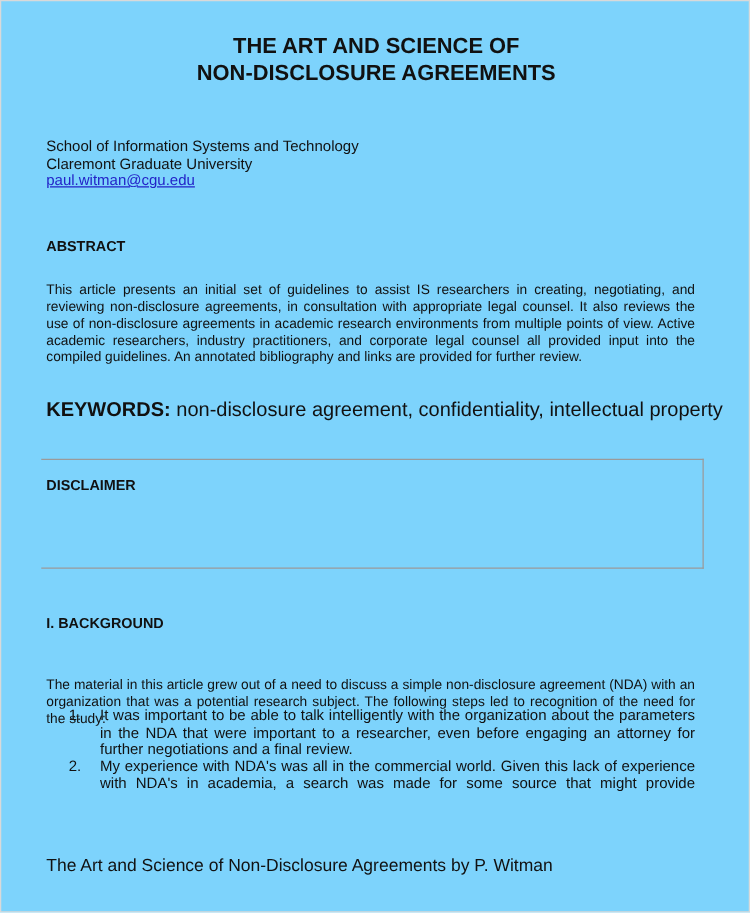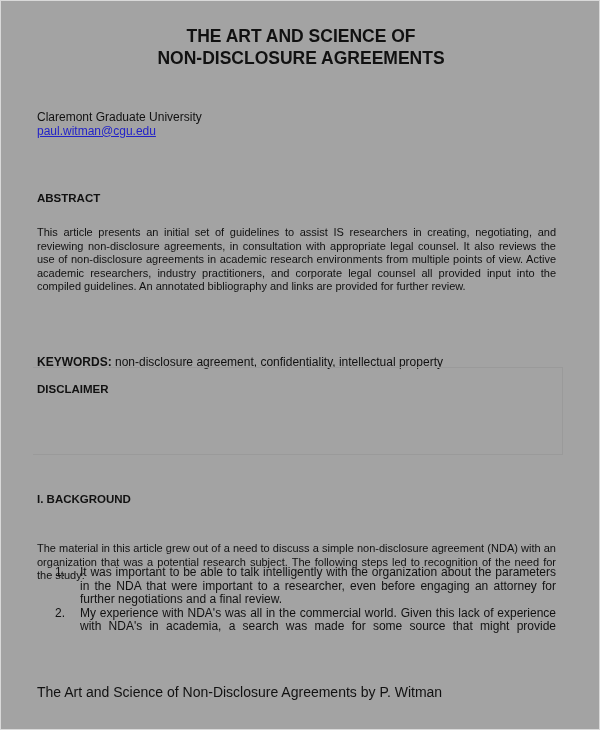--- a/index.html
+++ b/index.html
@@ -1,43 +1,44 @@
 <!DOCTYPE html>
 <html><head>
 <meta charset="utf-8">
 <style>
   html, body { margin: 0; padding: 0; background: #ffffff; }
   body { width: 600px; height: 730px; position: relative; overflow: hidden; font-family: "Liberation Sans", sans-serif; color: #111; }
-  .page { position: absolute; left: 0; top: 0; width: 598px; height: 728px; border: 1px solid #d9d9d9; background: #a3a3a3; }
+  .page { position: absolute; left: 0; top: 0; width: 598px; height: 728px; border: 1px solid #d9d9d9; background: #7dd3fc; }
   .title { position: absolute; left: 0; width: 600px; top: 24px; text-align: center; font-weight: bold; font-size: 17.5px; line-height: 22px; color: #111; }
   .author { position: absolute; left: 36px; top: 110px; font-size: 12px; line-height: 13.5px; }
   .author div { white-space: nowrap; }
   .author a { color: #1a0dab; text-decoration: underline; color: #2323c8; }
   .heading { position: absolute; left: 36px; font-weight: bold; font-size: 11.5px; line-height: 14px; }
   .para { position: absolute; left: 36px; width: 519px; font-size: 11px; line-height: 13.5px; text-align: justify; }
   .para.last-left { text-align-last: left; }
-  .keywords { position: absolute; left: 36px; top: 321px; font-size: 12px; line-height: 14px; white-space: nowrap; margin-top: 33px; }
+  .keywords { position: absolute; left: 36px; top: 321px; font-size: 16px; line-height: 14px; white-space: nowrap; }
   .keywords b { font-weight: bold; }
   .disclaimer-box { position: absolute; left: 32px; top: 366px; width: 529px; height: 86px; border-top: 1px solid #9a9a9a; border-right: 1px solid #9a9a9a; border-bottom: 1px solid #9a9a9a; }
   .list { position: absolute; left: 36px; top: 565px; width: 519px; font-size: 12px; line-height: 13.5px; margin: 0; padding: 0; list-style: none; }
   .list li { position: relative; padding-left: 43px; text-align: justify; text-align-last: left; }
   .list li .num { position: absolute; left: 18px; top: 0; }
   .footer { position: absolute; left: 36px; top: 685px; font-size: 14px; line-height: 13px; white-space: nowrap; }
 </style>
 </head>
 <body>
 
 <div class="page">
 
   <div class="title">
     <div>THE ART AND SCIENCE OF</div>
     <div>NON-DISCLOSURE AGREEMENTS</div>
   </div>
 
   <div class="author">
+    <div>School of Information Systems and Technology</div>
     <div>Claremont Graduate University</div>
     <div><a>paul.witman@cgu.edu</a></div>
   </div>
 
   <div class="heading" style="top:190px;">ABSTRACT</div>
   <div class="para last-left" style="top:225px;">This article presents an initial set of guidelines to assist IS researchers in creating, negotiating, and reviewing non-disclosure agreements, in consultation with appropriate legal counsel. It also reviews the use of non-disclosure agreements in academic research environments from multiple points of view. Active academic researchers, industry practitioners, and corporate legal counsel all provided input into the compiled guidelines. An annotated bibliography and links are provided for further review.</div>
 
   <div class="keywords">
     <b>KEYWORDS:</b><span> non-disclosure agreement, confidentiality, intellectual property</span>
   </div>

